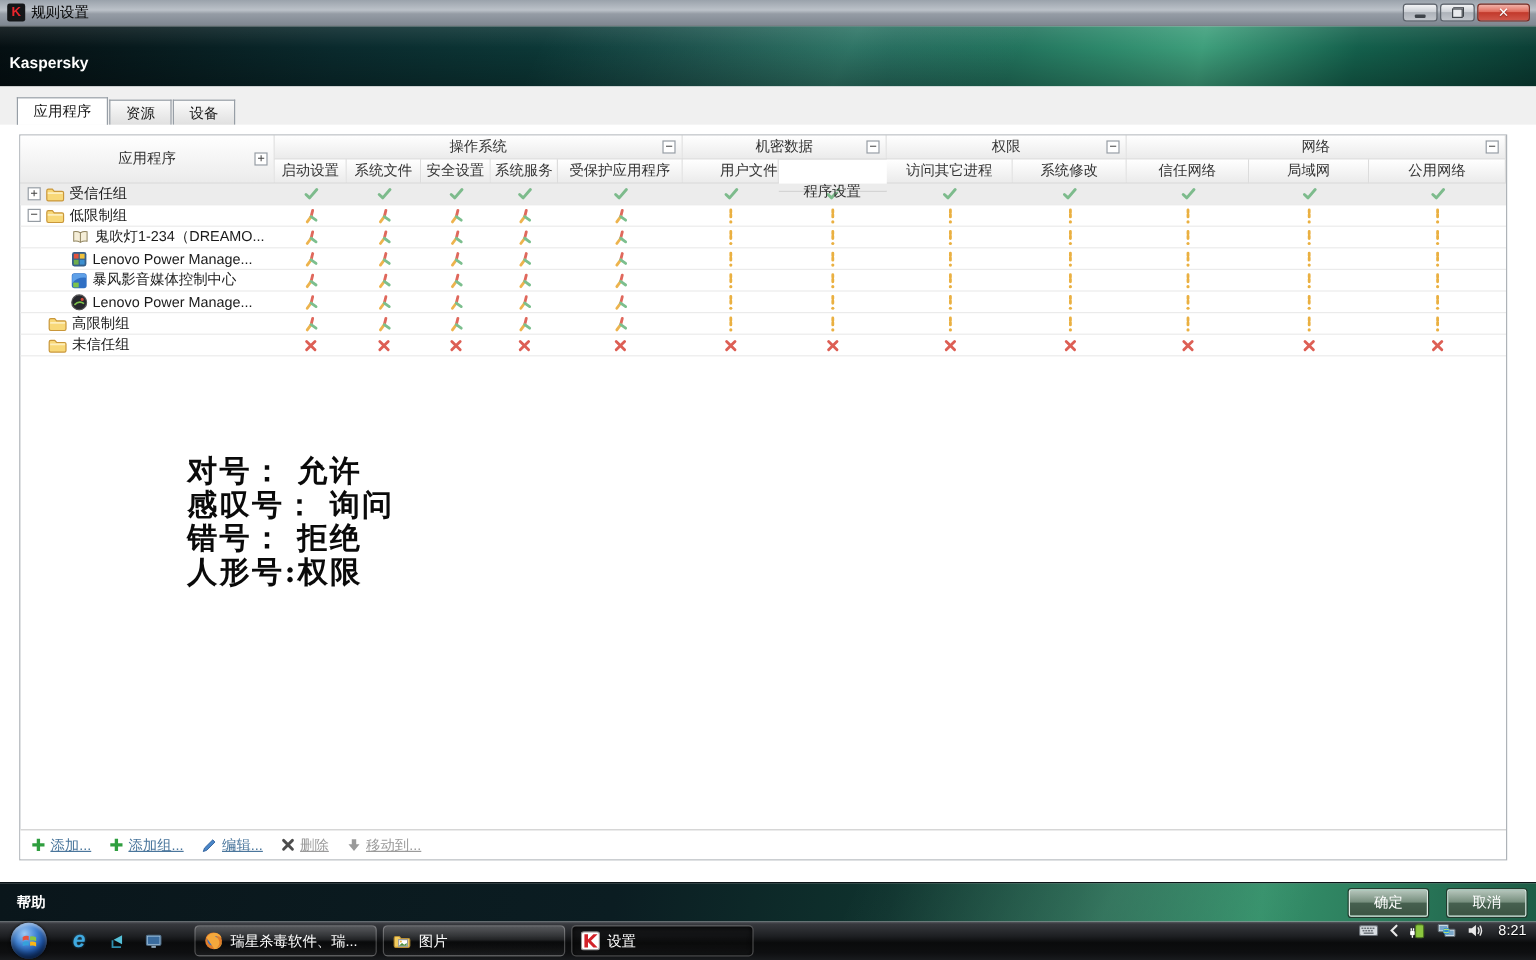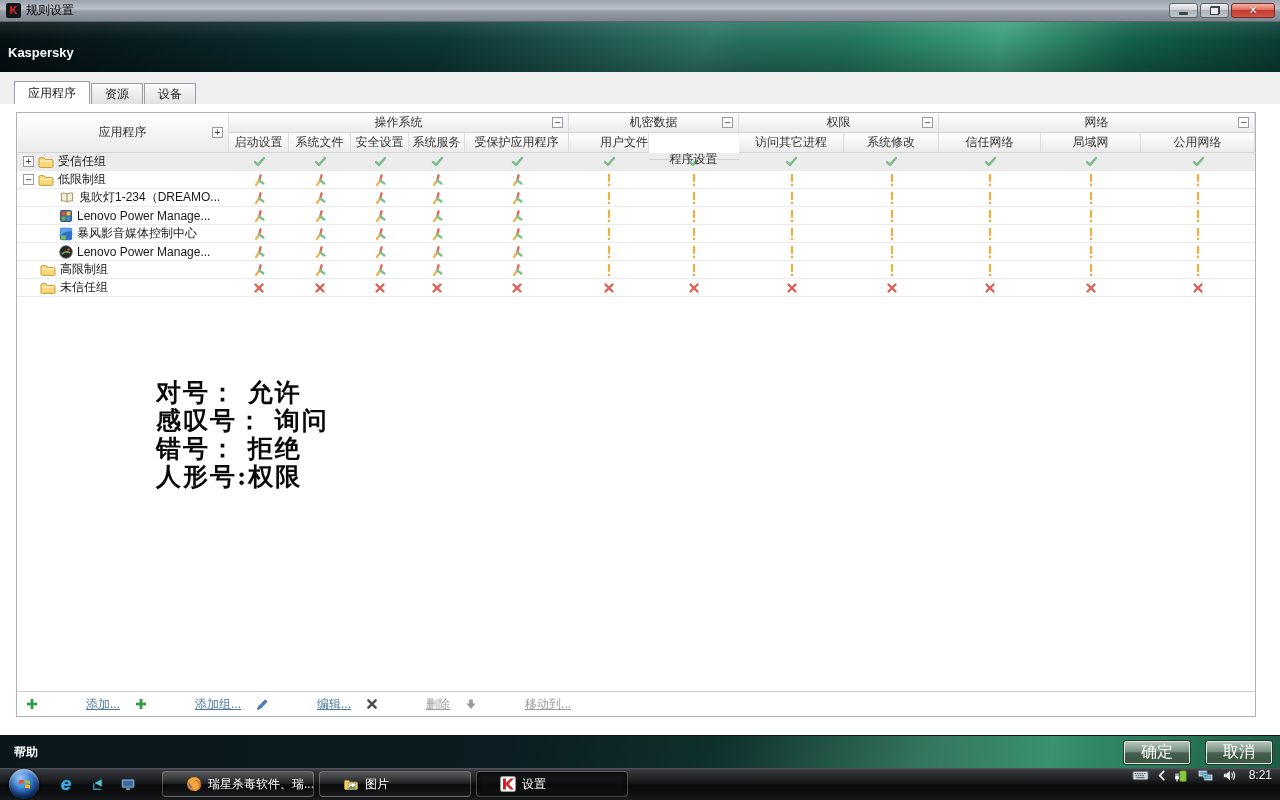--- a/index.html
+++ b/index.html
@@ -66,50 +66,50 @@
   .scell { display:flex; align-items:center; justify-content:center; height:100%; }
 
   
   .legend { position:absolute; left:139px; top:266px; font-family:"DejaVu Serif","Liberation Serif",serif;
     font-weight:bold; font-size:25px; line-height:28px; color:#0a0a0a; letter-spacing:2px; }
 
   
   .list-toolbar { position:absolute; left:0; bottom:0; width:100%; height:25px; background:#fff;
     border-top:1px solid #cdcdcd; display:flex; align-items:center; gap:15px; padding-left:9px; }
   .titem { display:flex; align-items:center; gap:4px; cursor:default; }
-  .titem .lbl { color:#4a769c; text-decoration:underline;margin-left:44px; }
+  .titem .lbl { color:#4a769c; text-decoration:underline; }
   .titem.disabled .lbl { color:#9b9b9b; }
 
   
   .footerbar { position:absolute; left:0; top:735px; width:1280px; height:33px;
     background:linear-gradient(100deg,#0a161b 0%,#0b1d22 40%,#0f332e 58%,#1d5a46 70%,#35906a 82%,#2b7c5c 90%,#1d5c46 100%);
     border-top:1px solid #0c1418; }
   .footerbar::before { content:""; position:absolute; inset:0;
     background:linear-gradient(115deg, transparent 55%, rgba(200,255,230,0.12) 72%, transparent 85%); }
   .help { position:absolute; left:14px; top:8px; color:#fff; font-weight:bold; }
-  .fbtn { position:absolute; top:5px; width:66px; height:23px; color:#fff; font-size:16px;
+  .fbtn { position:absolute; top:5px; width:66px; height:23px; color:#fff; font-size:12px;
     font-family:"Liberation Sans","DejaVu Sans",sans-serif;
     background:linear-gradient(#b4c4ba 0%, #78907f 45%, #46604f 52%, #3c5443 100%);
     border:1px solid #dfe8e2; border-radius:2px; box-shadow:0 0 0 1px #223a2d; }
   .fbtn.ok { right:90px; } .fbtn.cancel { right:8px; }
 
   
   .taskbar { position:absolute; left:0; top:768px; width:1280px; height:32px;
     background:linear-gradient(#5a5d63 0%, #37393e 6%, #1d1f22 38%, #0a0b0c 55%, #0e0f11 82%, #191b1e 100%); }
   .orb { position:absolute; left:9px; top:1px; width:30px; height:30px; border-radius:50%;
     background:radial-gradient(circle at 38% 30%, #9cc8f2 0%, #4284d6 35%, #1c51a2 62%, #0a2a66 88%);
     box-shadow:inset 0 -4px 6px rgba(0,0,0,0.55), inset 0 2px 3px rgba(255,255,255,0.55), 0 0 3px rgba(0,0,0,0.9);
     display:flex; align-items:center; justify-content:center; }
   .qlaunch { position:absolute; left:56px; top:0; height:32px; display:flex; align-items:center; gap:11px; }
   .ql { display:flex; align-items:center; justify-content:center; width:20px; height:20px; }
   .ie-e { color:#3fa9e0; font-size:19px; font-weight:bold; font-style:italic; text-shadow:0 0 2px rgba(63,169,224,0.6); line-height:20px; }
   .tasks { position:absolute; left:162px; top:3px; display:flex; gap:5px; }
   .taskbtn { width:152px; height:26px; border-radius:4px; border:1px solid rgba(255,255,255,0.25);
     background:linear-gradient(rgba(255,255,255,0.18), rgba(255,255,255,0.06) 48%, rgba(0,0,0,0.12) 52%, rgba(255,255,255,0.04));
-    display:flex; align-items:center; gap:6px; padding-left:23px; color:#fff; white-space:nowrap; overflow:hidden; }
+    display:flex; align-items:center; gap:6px; padding-left:7px; color:#fff; white-space:nowrap; overflow:hidden; }
   .taskbtn.active { background:linear-gradient(rgba(0,0,0,0.55), rgba(25,25,25,0.35));
     box-shadow:inset 0 1px 4px rgba(0,0,0,0.9); }
   .taskbtn .ticn { flex:none; display:flex; }
   .tray { position:absolute; right:8px; top:0; height:14px; display:flex; align-items:center; gap:8px; }
   .clock { color:#fff; font-size:12px; margin-left:4px; text-shadow:0 1px 1px #000; }
 </style>
 </head>
 <body>
 
 <div class="screen">

